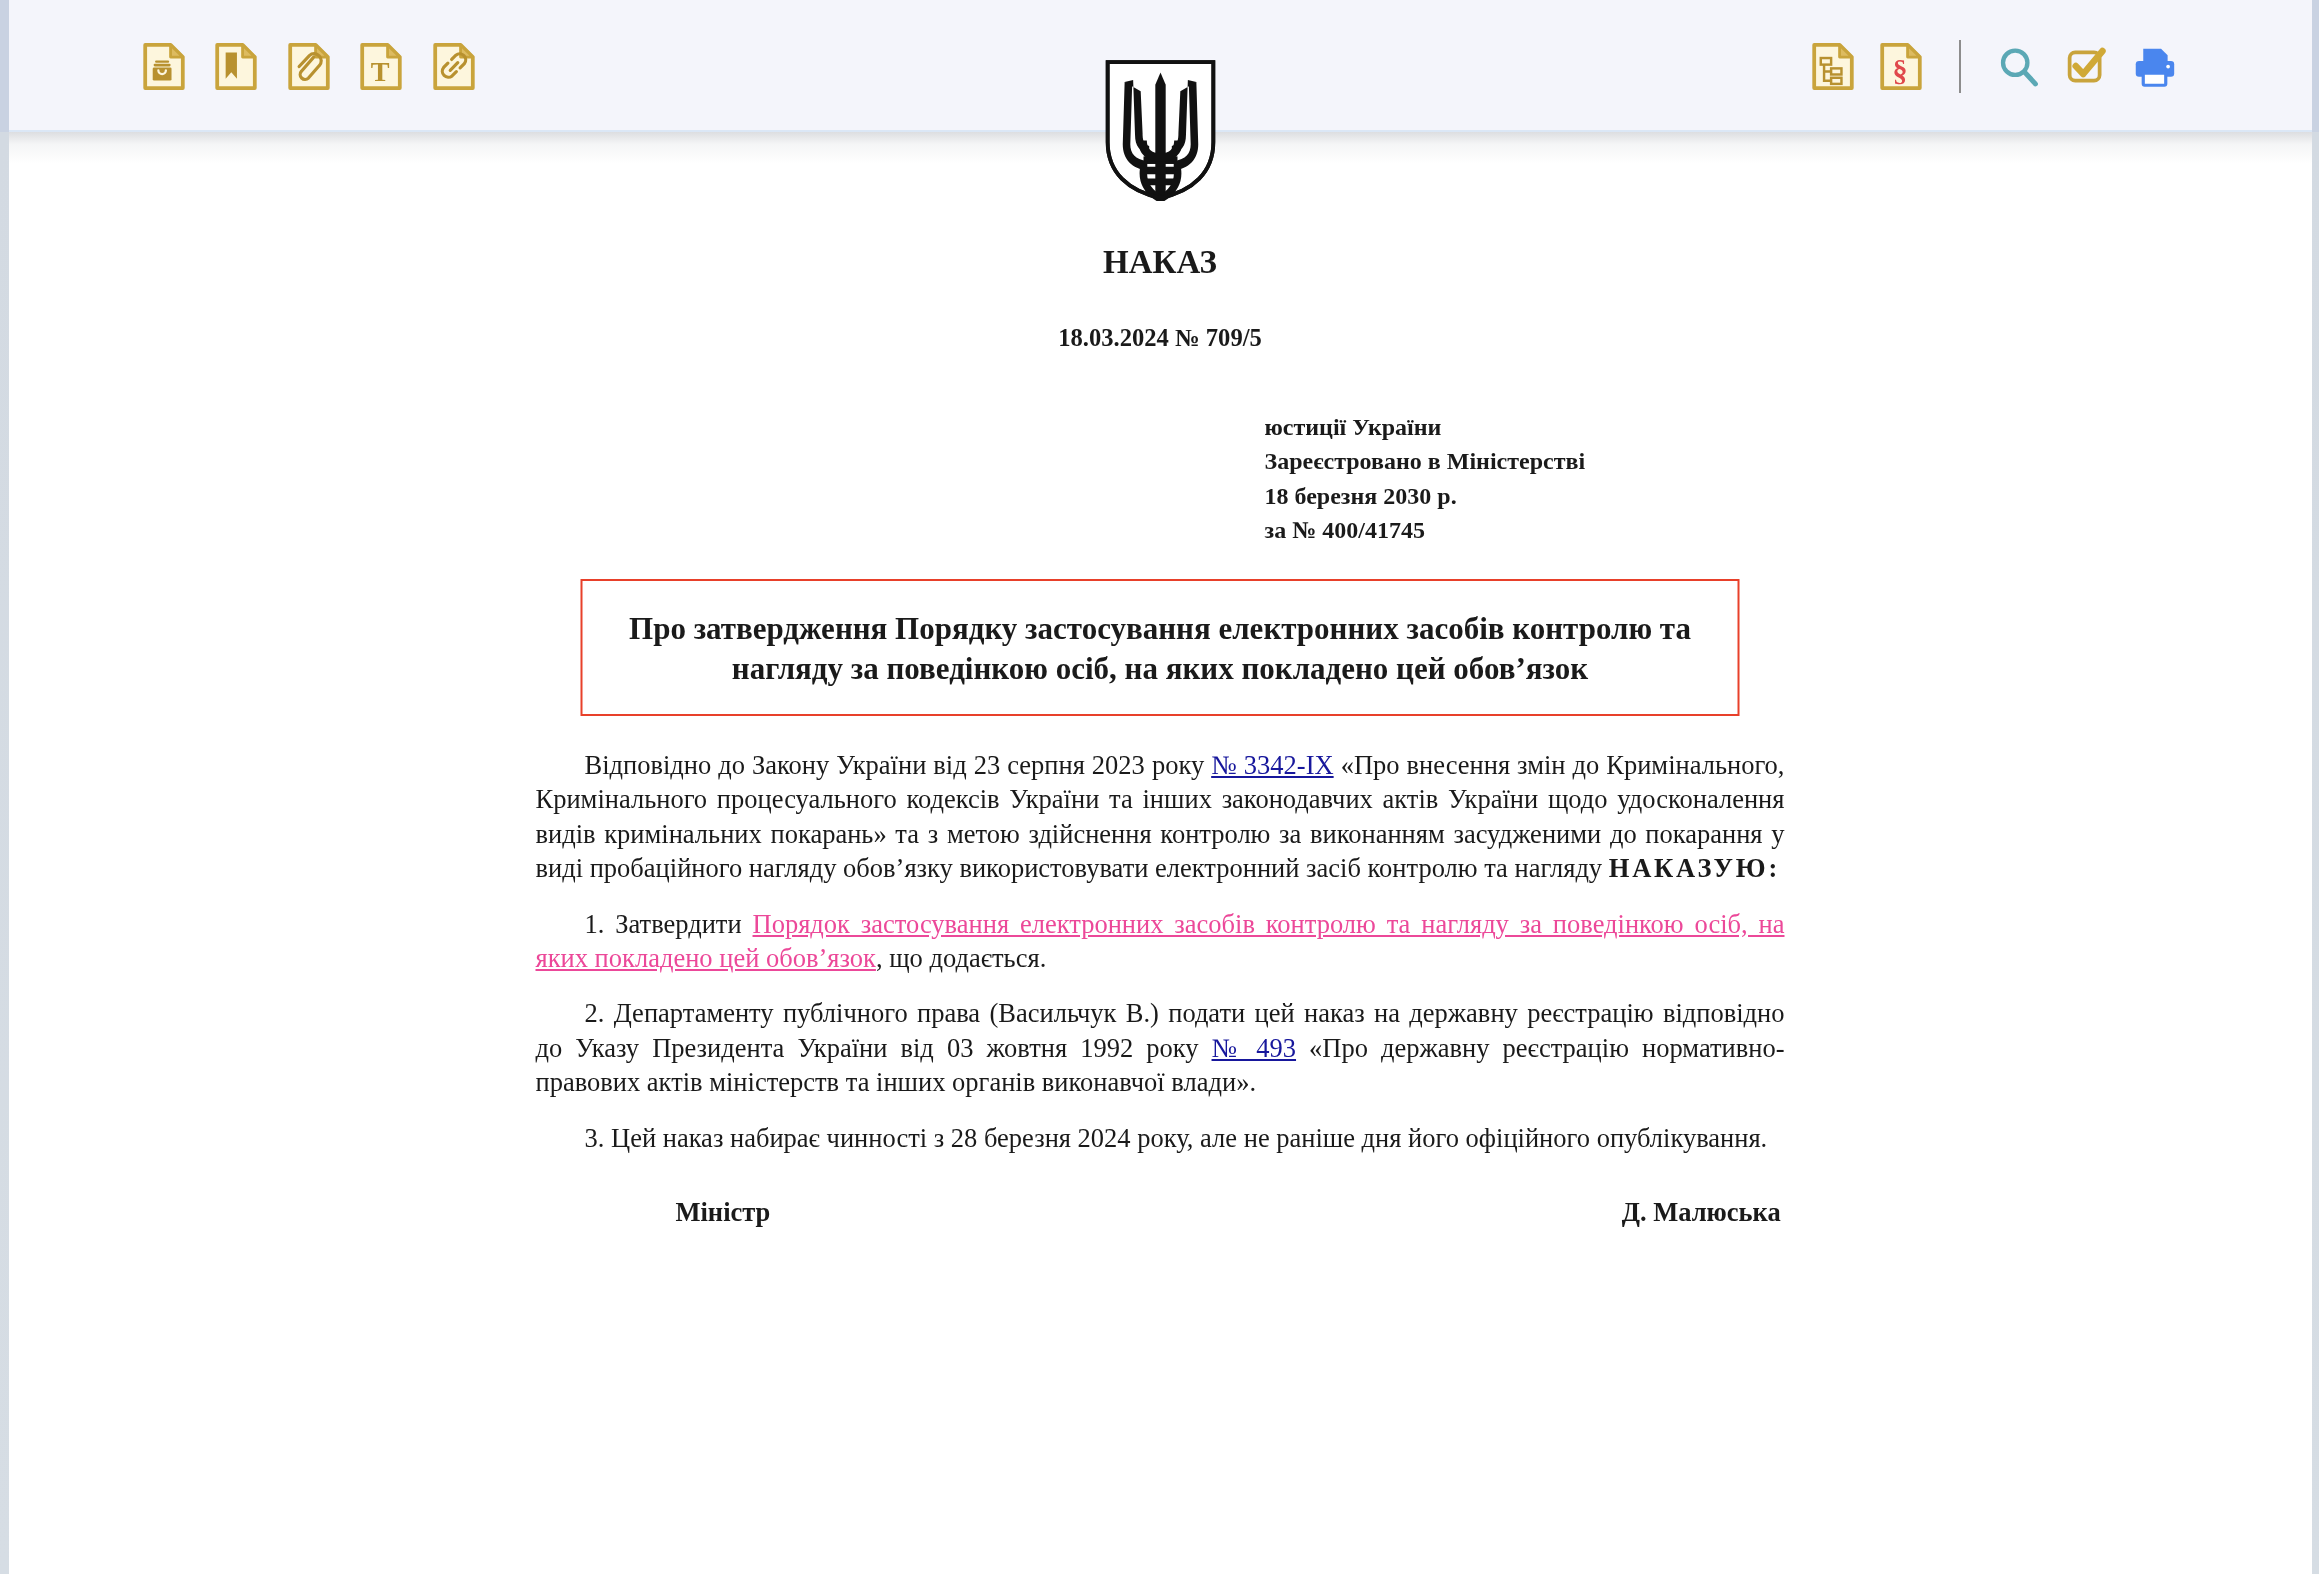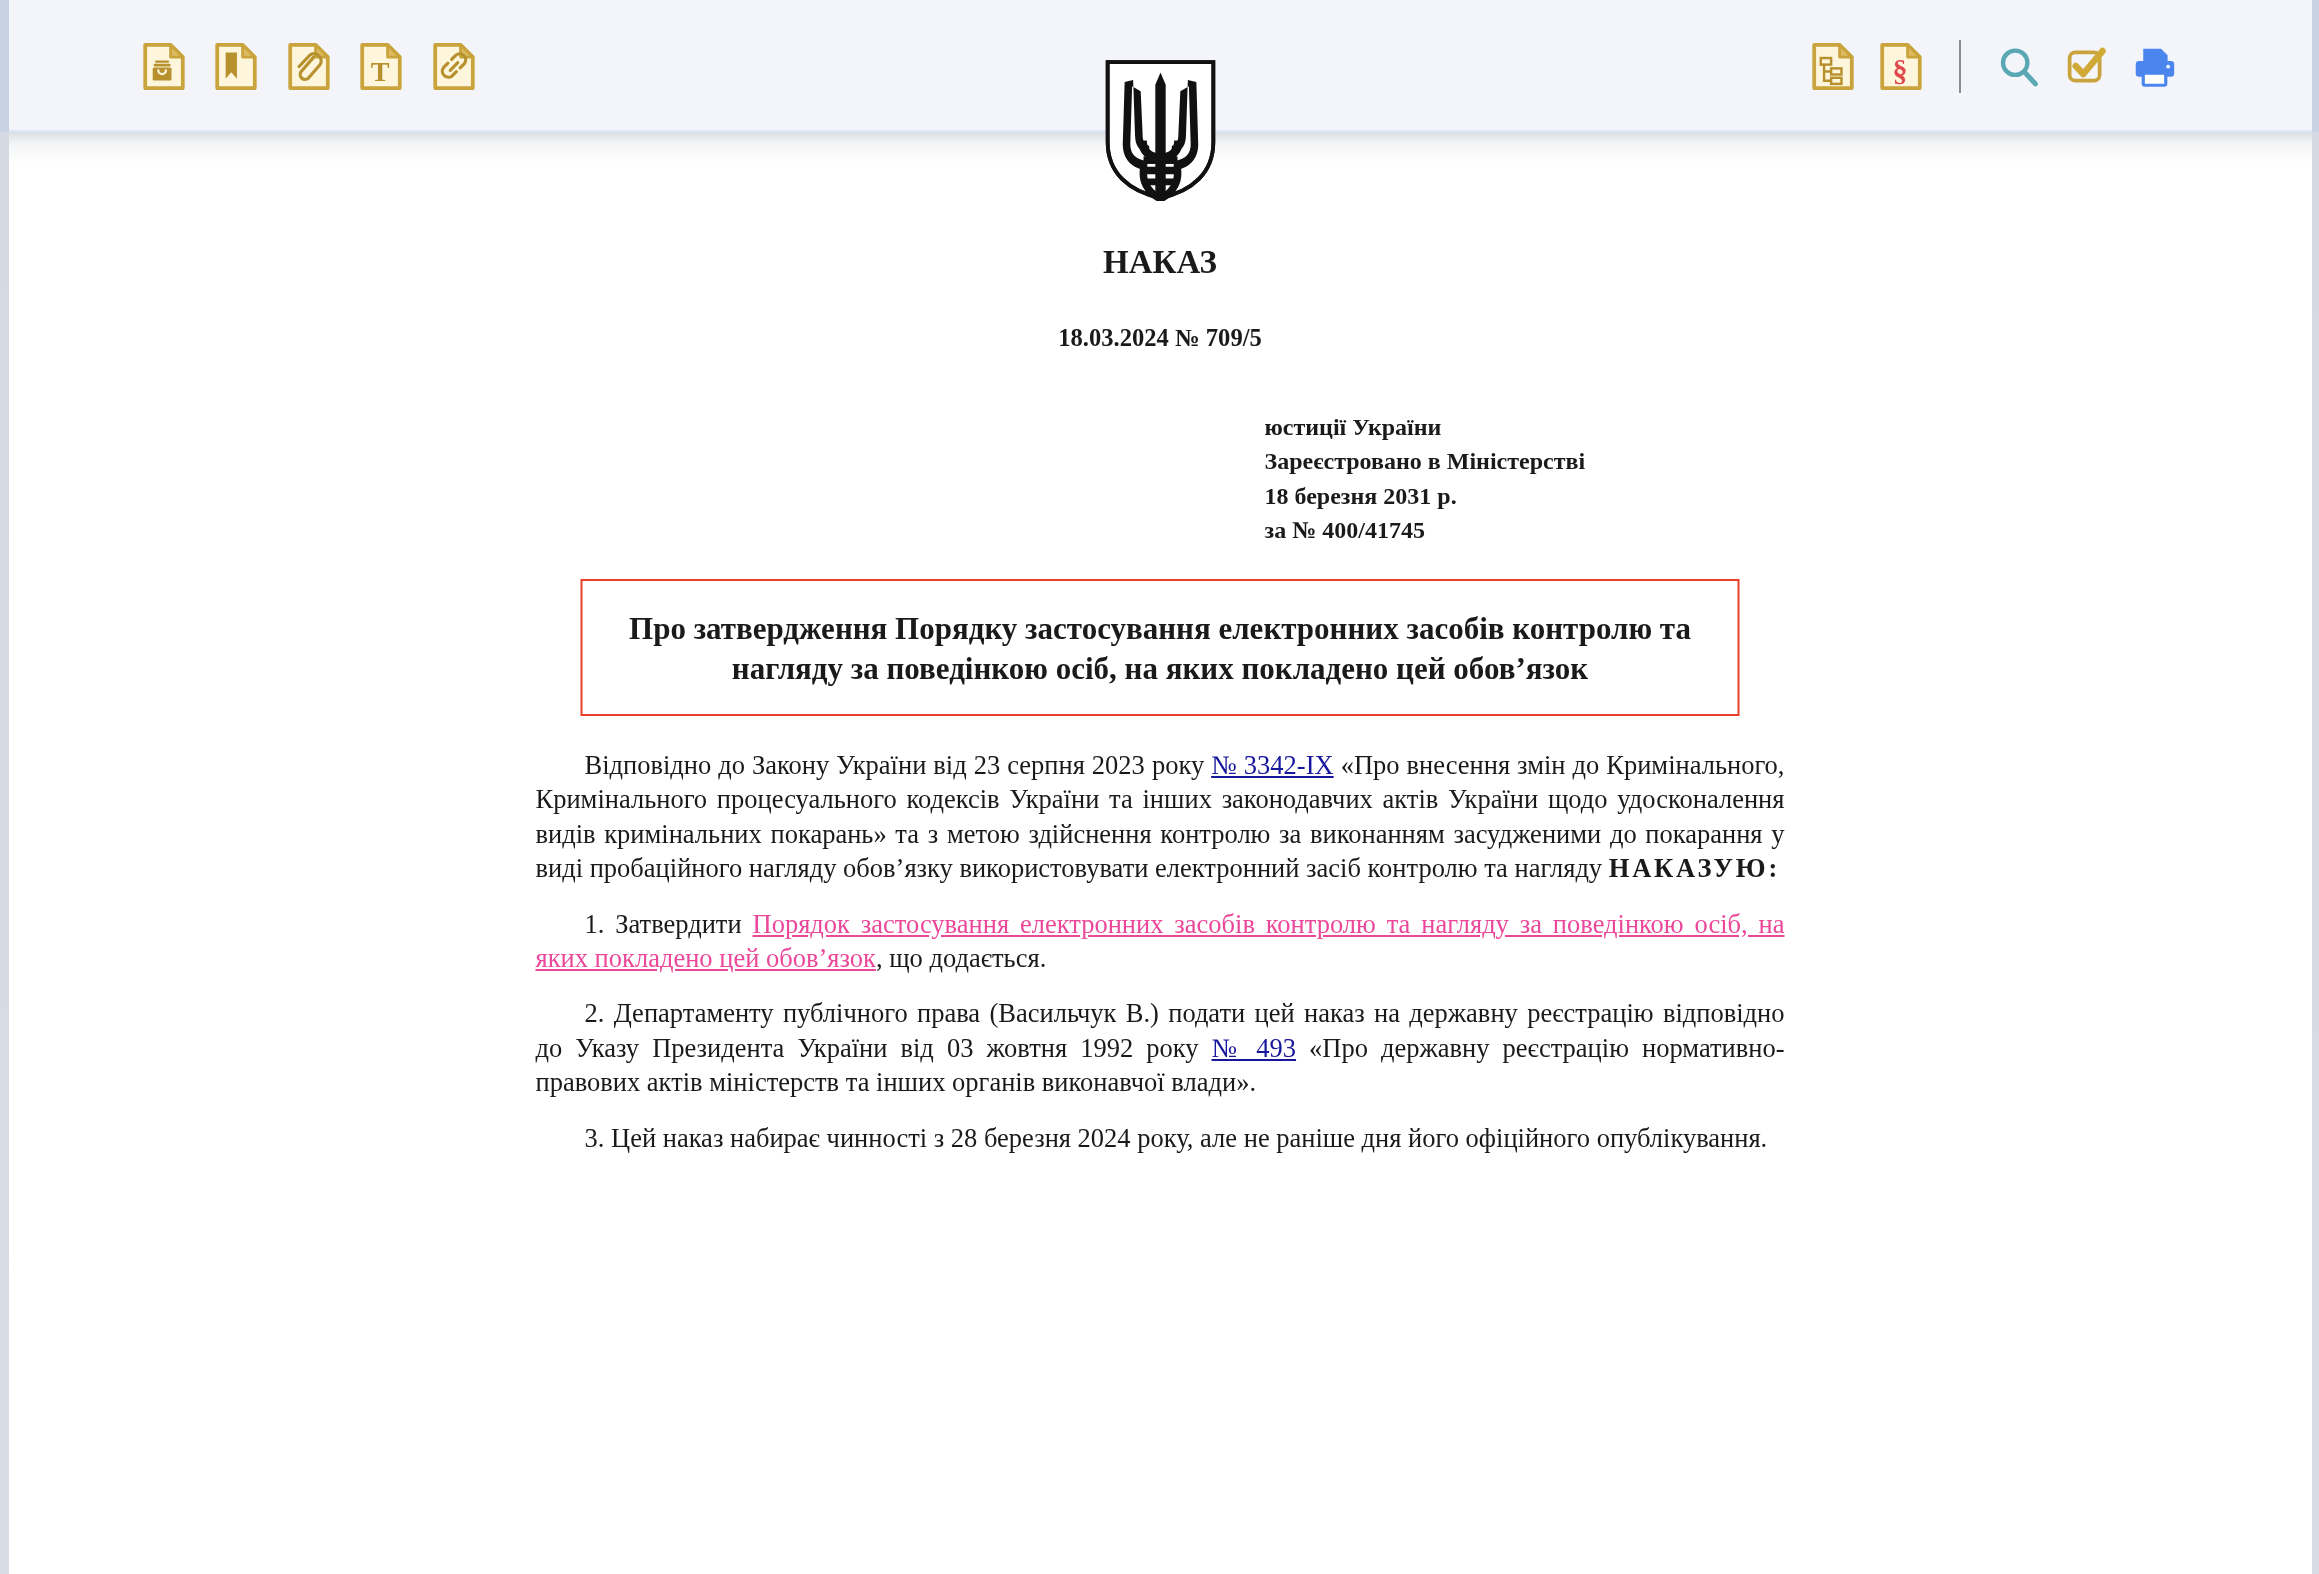--- a/index.html
+++ b/index.html
@@ -310,35 +310,39 @@
   <div class="doc">
 
 
     <div class="order-word">НАКАЗ</div>
 
     <div class="order-meta">18.03.2024  № 709/5</div>
 
     <div class="reg-block">
       <div>юстиції України</div>
       <div>Зареєстровано в Міністерстві</div>
-      <div>18 березня 2031 р.</div>
+      <div>18 березня 2030 р.</div>
       <div>за № 400/41745</div>
     </div>
 
     <div class="title-box">
       <span>Про затвердження Порядку застосування електронних засобів контролю та нагляду за поведінкою осіб, на яких покладено цей обов’язок</span>
     </div>
 
     <div class="body">
 
       <p><span>Відповідно до Закону України від 23 серпня 2023 року </span><a href="#" class="lnk-blue">№ 3342-IX</a><span> «Про внесення змін до Кримінального, Кримінального процесуального кодексів України та інших законодавчих актів України щодо удосконалення видів кримінальних покарань» та з метою здійснення контролю за виконанням засудженими до покарання у виді пробаційного нагляду обов’язку використовувати електронний засіб контролю та нагляду </span><span class="cmd">НАКАЗУЮ:</span></p>
 
       <p><span>1. Затвердити </span><a href="#" class="lnk-green">Порядок застосування електронних засобів контролю та нагляду за поведінкою осіб, на яких покладено цей обов’язок</a><span>, що додається.</span></p>
 
       <p><span>2. Департаменту публічного права (Васильчук В.) подати цей наказ на державну реєстрацію відповідно до Указу Президента України від 03 жовтня 1992 року </span><a href="#" class="lnk-blue">№ 493</a><span> «Про державну реєстрацію нормативно-правових актів міністерств та інших органів виконавчої влади».</span></p>
 
       <p>3. Цей наказ набирає чинності з 28 березня 2024 року, але не раніше дня його офіційного опублікування.</p>
 
 
+      <div class="signature">
+        <span class="sig-left">Міністр</span>
+        <span class="sig-right">Д. Малюська</span>
+      </div>
     </div>
   </div>
 </div>
 
 
 </body></html>

